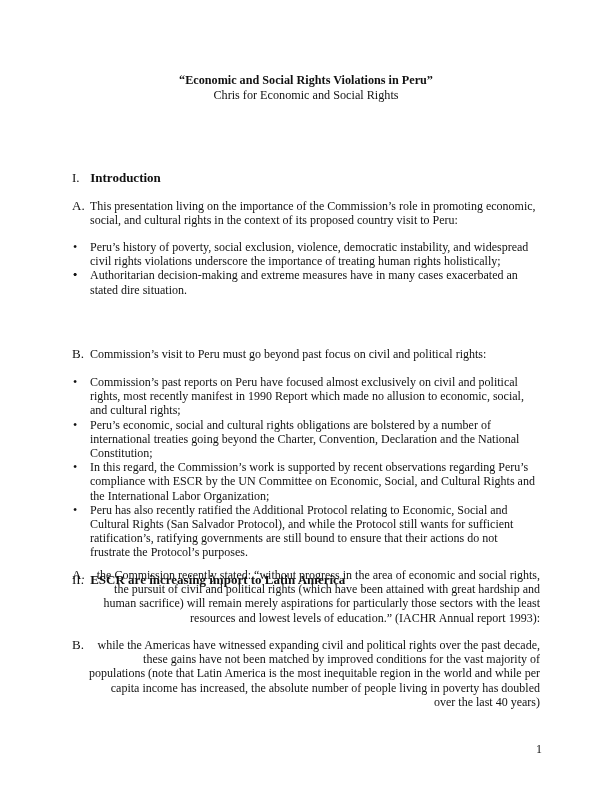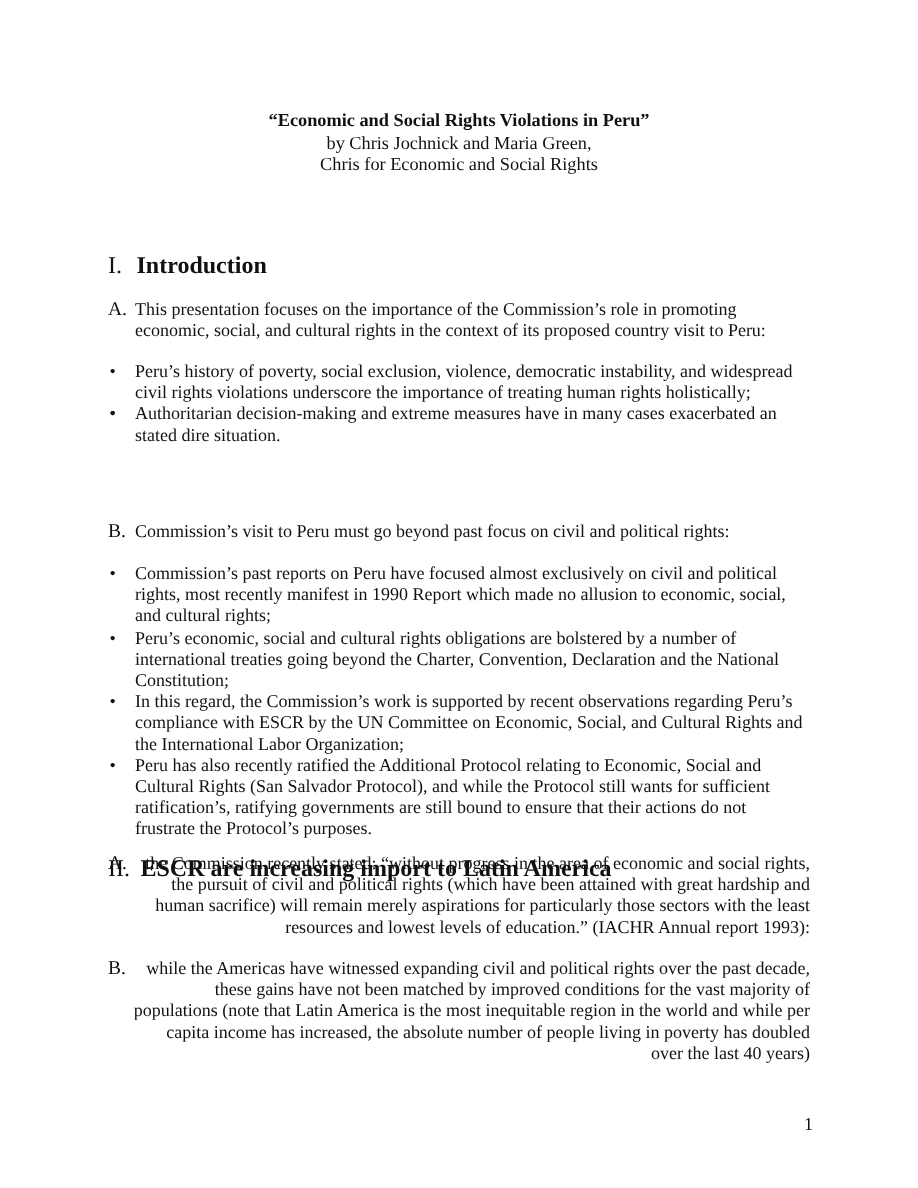--- a/index.html
+++ b/index.html
@@ -26,21 +26,21 @@
       position: absolute;
       left: 0; top: 73px;
       width: 612px;
       text-align: center;
     }
     .title-block div { line-height: 14.5px; font-size: 12.2px; }
     .title-block .bold { font-weight: bold; }
     .heading {
       position: absolute;
       left: 72px;
-      font-size: 16px;
+      font-size: 13px;
     }
     .heading .num { display: inline-block; width: 15px; }
     .heading .num.wide { width: auto; margin-right: 3px; margin-top: 33px; }
     .heading .label { font-weight: bold; }
     .para {
       position: absolute;
       left: 72px;
       width: 468px;
       font-size: 12px;
       line-height: 14.2px;
@@ -86,32 +86,31 @@
       font-size: 12px;
     }
   </style>
 </head>
 <body>
 
 <div class="page">
 
   <div class="title-block">
     <div class="bold">“Economic and Social Rights Violations in Peru”</div>
-    <div>by Chris Jochnick and Maria Green,</div>
     <div>Chris for Economic and Social Rights</div>
   </div>
 
   <div class="heading" style="top:171px;">
     <span class="num">I.</span>
     <span class="label">Introduction</span>
   </div>
 
   <div class="para" style="top:199px;">
     <span class="marker">A.</span>
-    <span class="text">This presentation focuses on the importance of the Commission’s role in promoting economic, social, and cultural rights in the context of its proposed country visit to Peru:</span>
+    <span class="text">This presentation living on the importance of the Commission’s role in promoting economic, social, and cultural rights in the context of its proposed country visit to Peru:</span>
   </div>
 
   <ul class="bullets" style="top:240px;">
     <li>
       <span class="bullet">•</span>
       <span>Peru’s history of poverty, social exclusion, violence, democratic instability, and widespread civil rights violations underscore the importance of treating human rights holistically;</span>
     </li>
     <li>
       <span class="bullet">•</span>
     </li>

